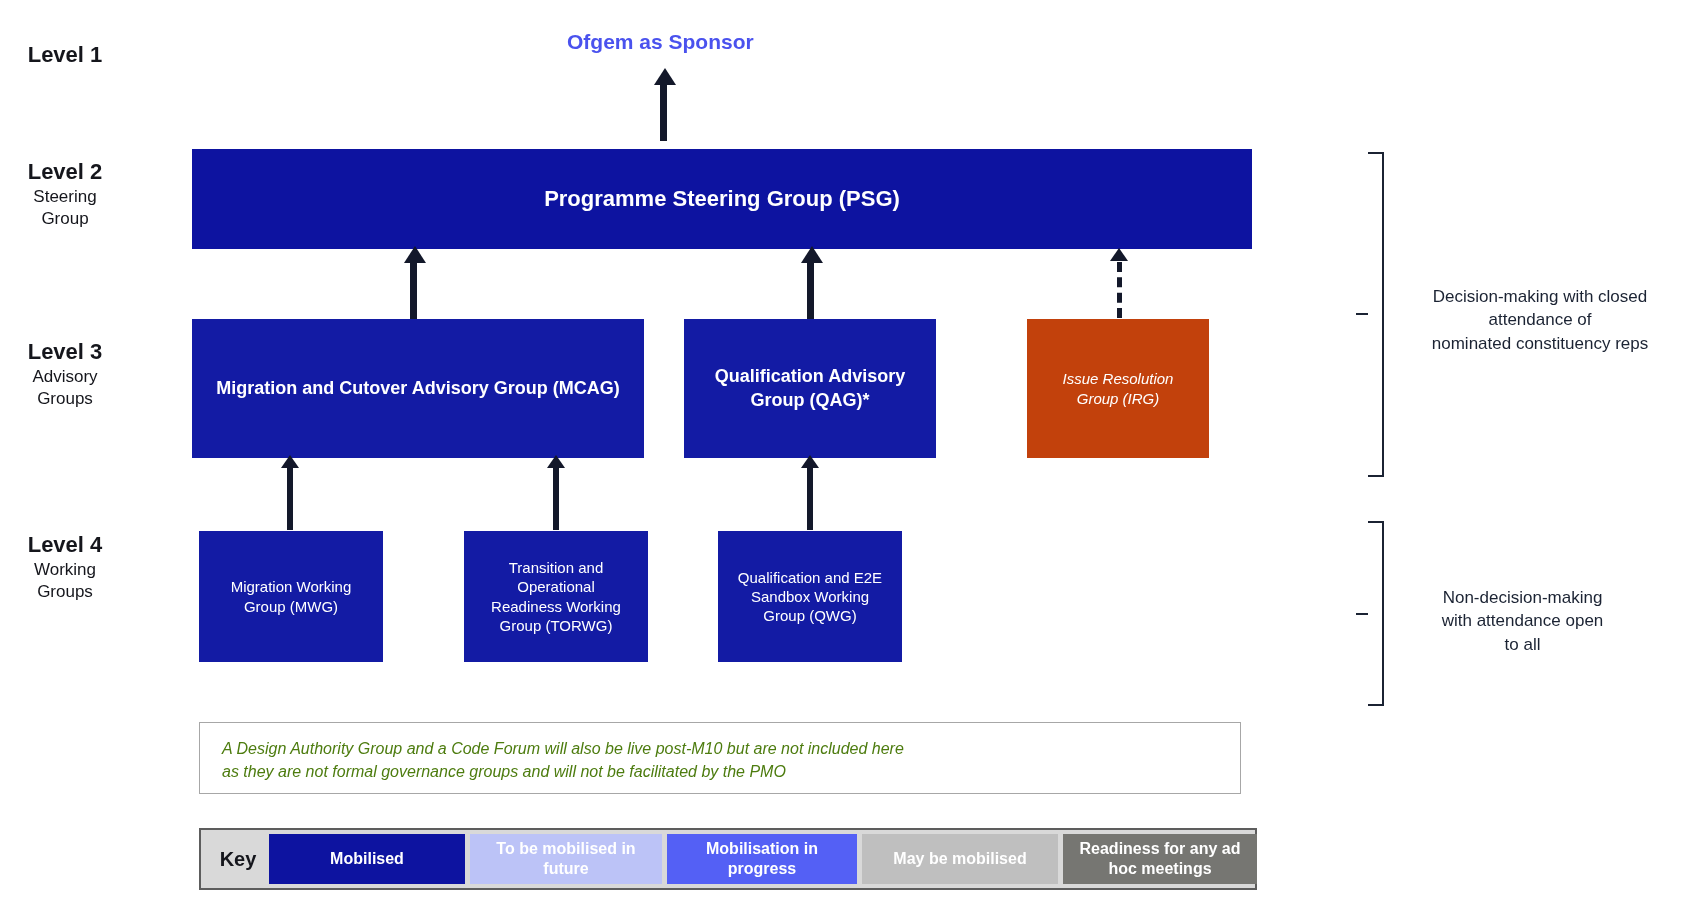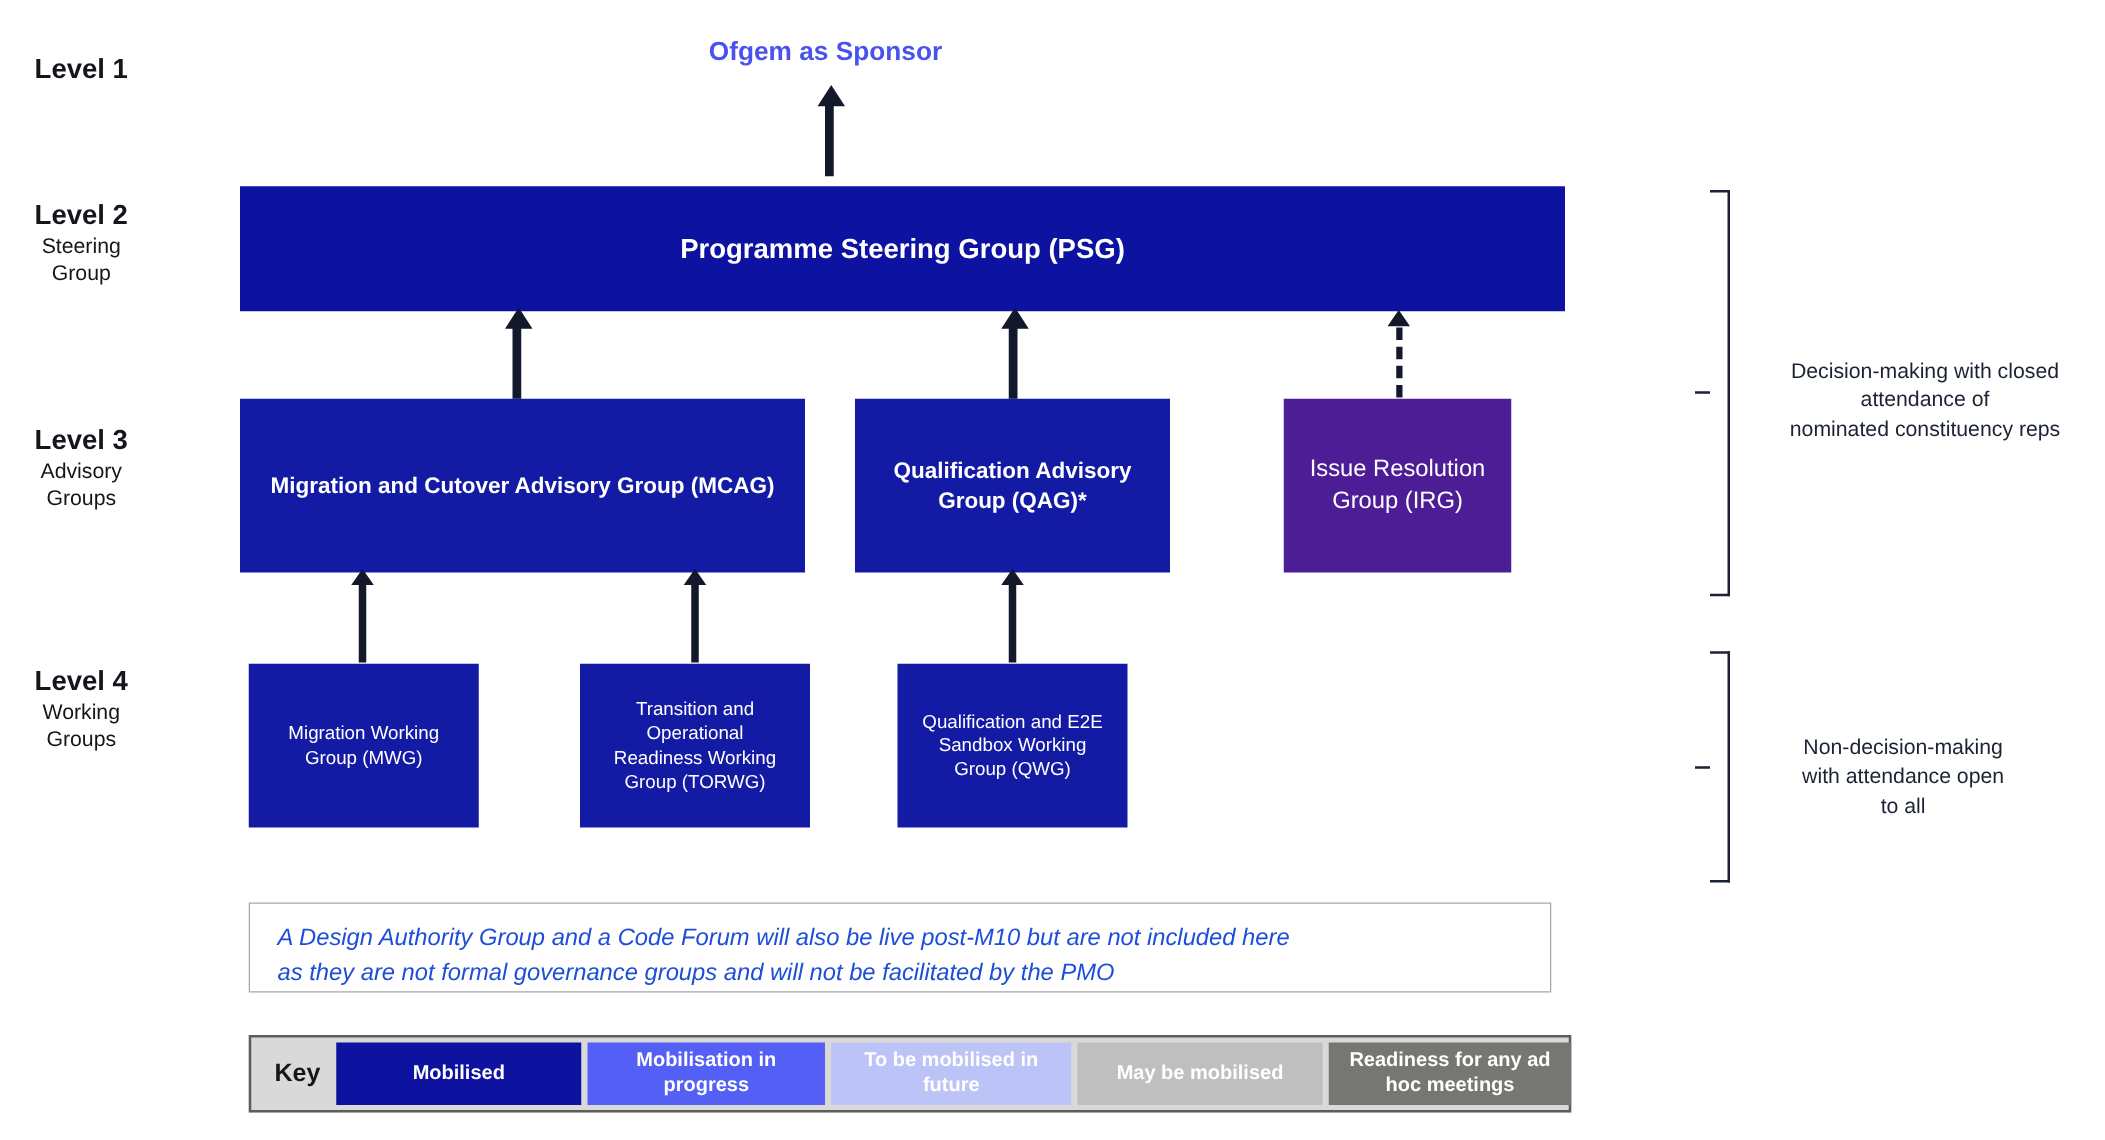--- a/index.html
+++ b/index.html
@@ -61,23 +61,24 @@
     background: #0d13a0;
     font-size: 22px;
     font-weight: bold;
   }
   .node-adv {
     background: #131ba4;
     font-size: 18px;
     font-weight: bold;
   }
   .node-adv-light {
-    background: #4c1d95;
-    font-size: 19px;
+    background: #c2410c;
+    font-size: 15px;
     font-weight: normal;
+    font-style: italic;
   }
   .node-wg {
     background: #131ba4;
     font-size: 15px;
     font-weight: normal;
   }
 
   
   .conn {
     position: absolute;
@@ -129,23 +130,23 @@
   }
 
   
   .note-box {
     position: absolute;
     box-sizing: border-box;
     border: 1.5px solid #a7a7a7;
     background: #ffffff;
     padding: 14px 20px 14px 22px;
     font-style: italic;
-    font-size: 19px;
+    font-size: 16px;
     line-height: 1.45;
-    color: #1d4ed8;
+    color: #4d7c0f;
   }
 
   
   .key-bar {
     position: absolute;
     box-sizing: border-box;
     border: 2px solid #5d5d5d;
     background: #d9d9d9;
     display: flex;
     align-items: center;
@@ -275,28 +276,28 @@
     <span>as they are not formal governance groups and will not be facilitated by the PMO</span>
   </div>
 
   <div class="key-bar" style="left:199px; top:828px; width:1058px; height:62px;">
     <div class="key-caption">Key</div>
 
     <div class="key-swatch" style="background:#0d13a0; width:196px;">
       <span>Mobilised</span>
     </div>
 
+    <div class="key-swatch" style="background:#bcc3f7; width:192px;">
+      <span>To be mobilised in future</span>
+    </div>
+
     <div class="key-swatch" style="background:#5460f5; width:190px;">
       <span>Mobilisation in progress</span>
     </div>
 
-    <div class="key-swatch" style="background:#bcc3f7; width:192px;">
-      <span>To be mobilised in future</span>
-    </div>
-
     <div class="key-swatch" style="background:#bfbfbf; width:196px;">
       <span>May be mobilised</span>
     </div>
 
     <div class="key-swatch" style="background:#767672; width:194px;">
       <span>Readiness for any ad hoc meetings</span>
     </div>
   </div>
 
 </div>

